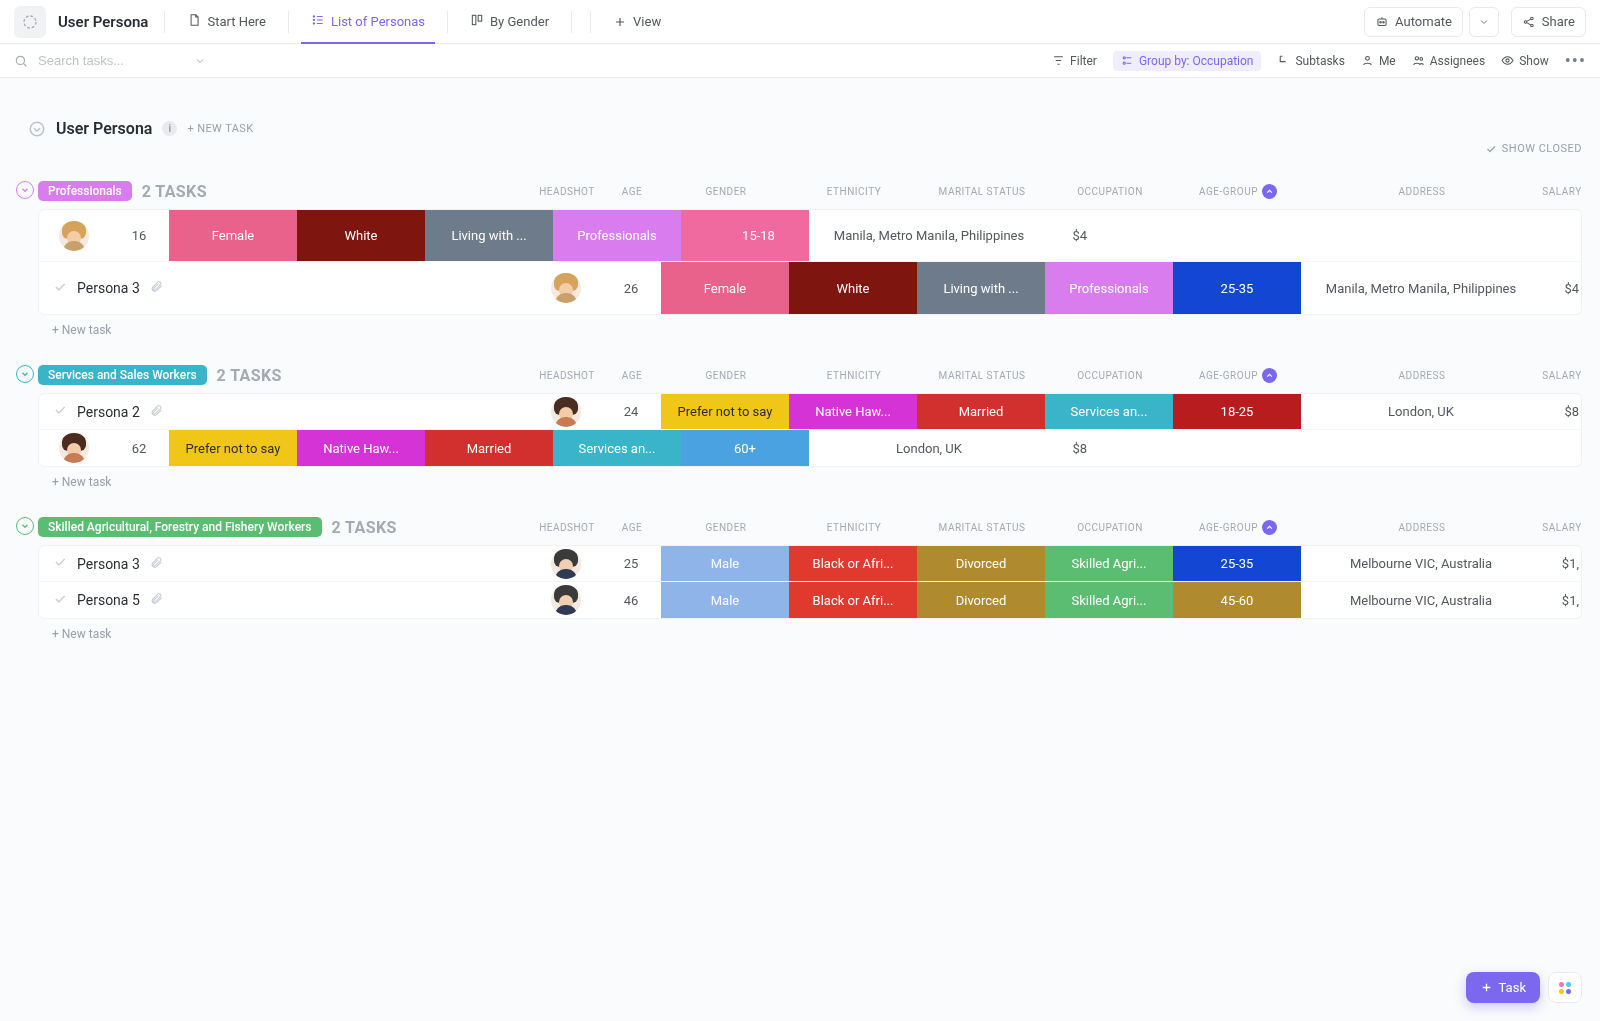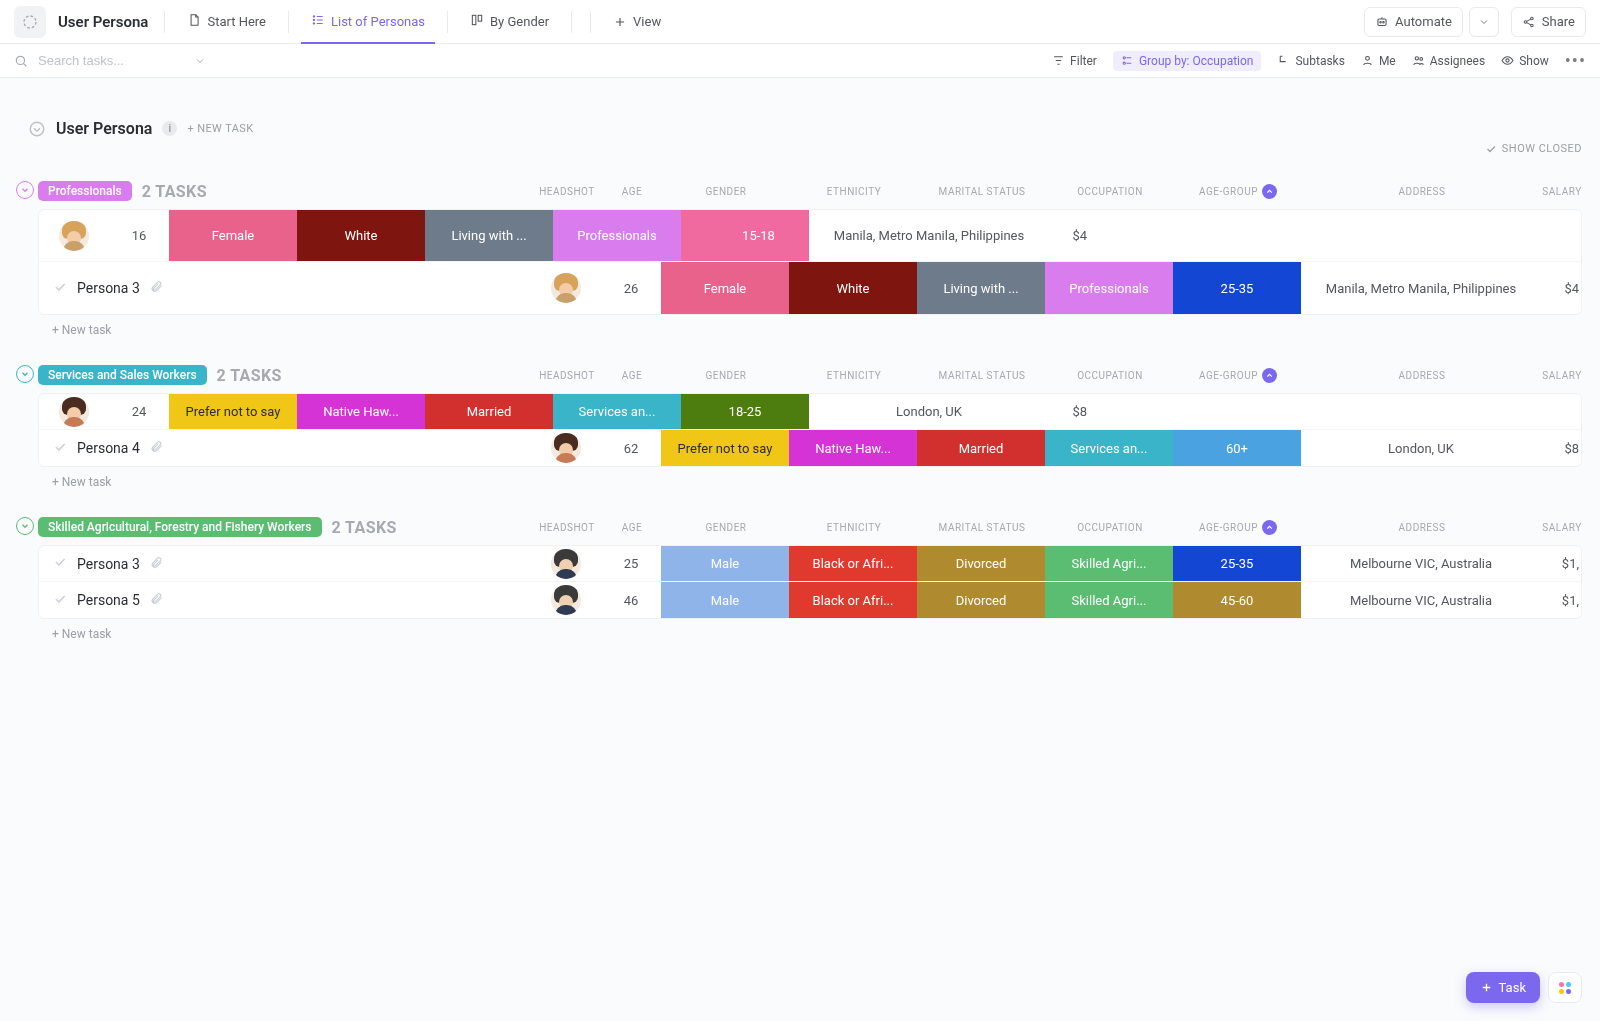--- a/index.html
+++ b/index.html
@@ -311,46 +311,46 @@
                 <svg viewBox="0 0 24 24" fill="none" stroke="#fff" stroke-width="3">
                   <path d="M6 15l6-6 6 6"></path>
                 </svg>
               </span></div>
             <div class="col-h w-addr">ADDRESS</div>
             <div class="col-h w-sal">SALARY</div>
           </div>
         </div>
         <div class="rows">
           <div class="row thin">
+      <div class="row-left">
+        <span class="check"><svg width="14" height="14" viewBox="0 0 24 24" fill="none" stroke="currentColor" stroke-width="2.5">
+                  <path d="M5 12l5 5L20 7"></path>
+                </svg></span>
+        <span class="task-name">Persona 2</span>
+        <span class="clip"><svg width="13" height="13" viewBox="0 0 24 24" fill="none" stroke="currentColor" stroke-width="2">
+                  <path d="M21 11l-9 9a5 5 0 01-7-7l9-9a3.5 3.5 0 015 5l-9 9a2 2 0 01-3-3l8-8"></path>
+                </svg></span>
+      </div>
       <div class="headshot">
               <div class="avatar">
                 <div class="av-hair" style="background:#4a2c20"></div>
                 <div class="av-face" style="background:#f3cdaa"></div>
                 <div class="av-body" style="background:#c77a54"></div>
               </div>
             </div>
       <div class="age">24</div>
       <div class="cell w-cell" style="background:#f0c716;color:#2a2e34;">Prefer not to say</div>
             <div class="cell w-cell" style="background:#d633d6;">Native Haw...</div>
             <div class="cell w-cell" style="background:#d22f2f;">Married</div>
             <div class="cell w-cell" style="background:#39b4c8;">Services an...</div>
-            <div class="cell w-cell" style="background:#4d7c0f;">18-25</div>
+            <div class="cell w-cell" style="background:#b91c1c;">18-25</div>
       <div class="addr">London, UK</div>
       <div class="sal">$8</div>
           </div>
           <div class="row thin">
-      <div class="row-left">
-        <span class="check"><svg width="14" height="14" viewBox="0 0 24 24" fill="none" stroke="currentColor" stroke-width="2.5">
-                  <path d="M5 12l5 5L20 7"></path>
-                </svg></span>
-        <span class="task-name">Persona 4</span>
-        <span class="clip"><svg width="13" height="13" viewBox="0 0 24 24" fill="none" stroke="currentColor" stroke-width="2">
-                  <path d="M21 11l-9 9a5 5 0 01-7-7l9-9a3.5 3.5 0 015 5l-9 9a2 2 0 01-3-3l8-8"></path>
-                </svg></span>
-      </div>
       <div class="headshot">
               <div class="avatar">
                 <div class="av-hair" style="background:#4a2c20"></div>
                 <div class="av-face" style="background:#f3cdaa"></div>
                 <div class="av-body" style="background:#c77a54"></div>
               </div>
             </div>
       <div class="age">62</div>
       <div class="cell w-cell" style="background:#f0c716;color:#2a2e34;">Prefer not to say</div>
             <div class="cell w-cell" style="background:#d633d6;">Native Haw...</div>

